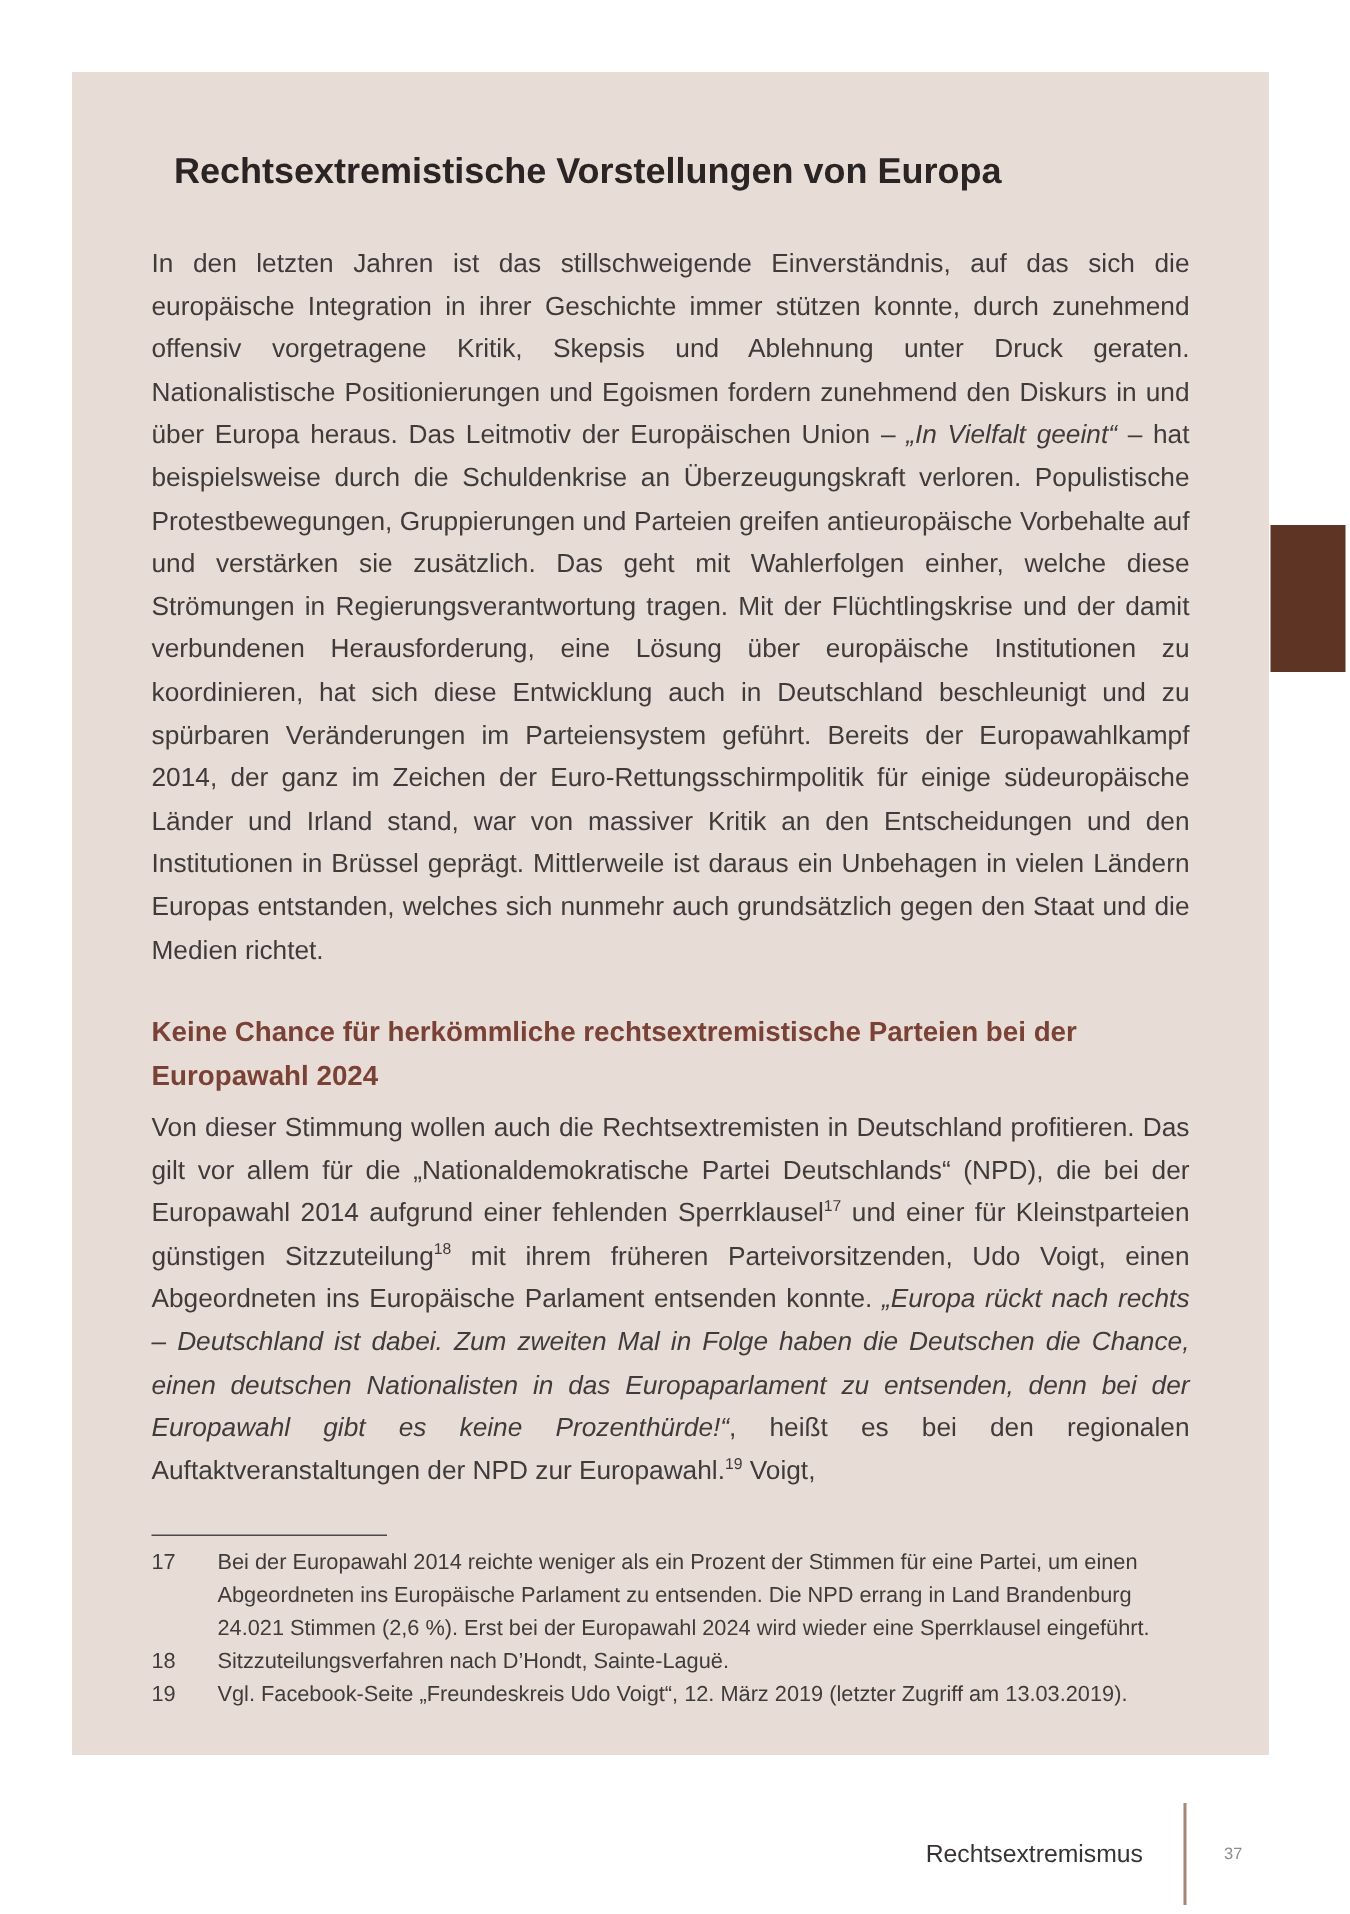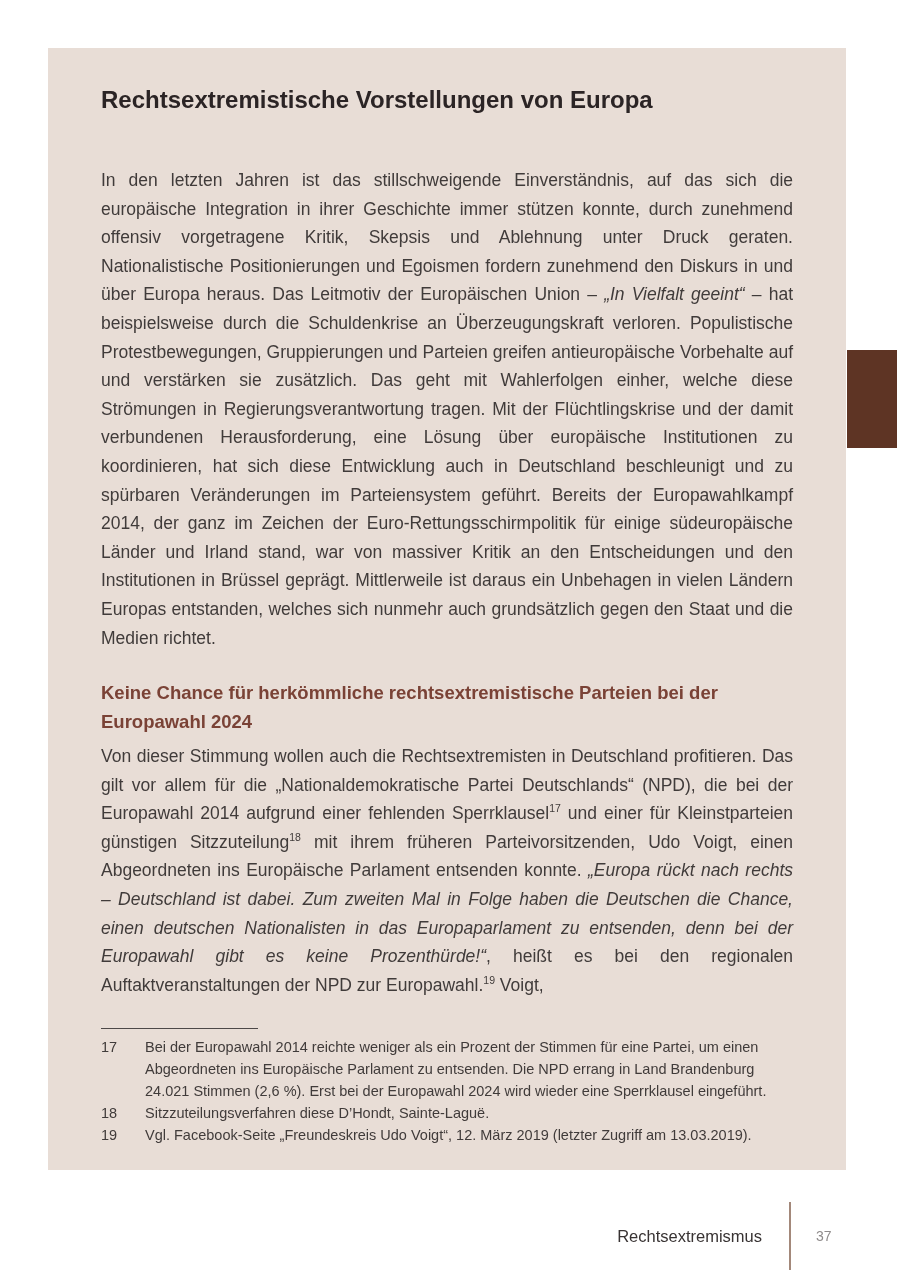--- a/index.html
+++ b/index.html
@@ -38,21 +38,21 @@
   }
 
   .para {
     font-size: 17.5px;
     line-height: 28.6px;
     color: #403b3a;
     text-align: justify;
     hyphens: manual;
     margin: 0;
   }
-  .para.intro { margin-top: 50px; }
+  .para.intro { margin-top: 30px; }
   .para.body2 { margin-top: 6px; }
 
   .it { font-style: italic; }
   sup {
     font-size: 0.6em;
     vertical-align: super;
     line-height: 0;
   }
 
   .subheading {
@@ -108,47 +108,47 @@
     color: #383333;
   }
   .footer-divider {
     width: 2px;
     height: 68px;
     background: #a3887a;
     margin-left: 27px;
     margin-right: 25px;
   }
   .footer-pagenum {
-    font-size: 14px;
+    font-size: 11px;
     color: #8f8b8b;
     min-width: 22px;
   }
 </style>
 </head>
 <body>
 
 <div class="panel">
-  <h1 class="doc-title" style="margin:0;">Rechtsextremistische Vorstellungen von Europa</h1>
+  <h1 class="doc-title" style="margin:15px;">Rechtsextremistische Vorstellungen von Europa</h1>
 
   <p class="para intro"><span>In den letzten Jahren ist das stillschweigende Einverständnis, auf das sich die europäische Integration in ihrer Geschichte immer stützen konnte, durch zuneh­mend offensiv vorgetragene Kritik, Skepsis und Ablehnung unter Druck geraten. Nationalistische Positionierungen und Egoismen fordern zunehmend den Diskurs in und über Europa heraus. Das Leitmotiv der Europäischen Union – </span><span class="it">„In Vielfalt geeint“</span><span> – hat beispielsweise durch die Schuldenkrise an Überzeugungskraft ver­loren. Populistische Protestbewegungen, Gruppierungen und Parteien greifen an­tieuropäische Vorbehalte auf und verstärken sie zusätzlich. Das geht mit Wahler­folgen einher, welche diese Strömungen in Regierungsverantwortung tragen. Mit der Flüchtlingskrise und der damit verbundenen Herausforderung, eine Lösung über europäische Institutionen zu koordinieren, hat sich diese Entwicklung auch in Deutschland beschleunigt und zu spürbaren Veränderungen im Parteiensys­tem geführt. Bereits der Europawahlkampf 2014, der ganz im Zeichen der Euro-Rettungsschirmpolitik für einige südeuropäische Länder und Irland stand, war von massiver Kritik an den Entscheidungen und den Institutionen in Brüssel geprägt. Mittlerweile ist daraus ein Unbehagen in vielen Ländern Europas entstanden, wel­ches sich nunmehr auch grundsätzlich gegen den Staat und die Medien richtet.</span></p>
 
   <div class="subheading">Keine Chance für herkömmliche rechtsextremistische Parteien bei der Europawahl 2024</div>
 
   <p class="para body2"><span>Von dieser Stimmung wollen auch die Rechtsextremisten in Deutschland profitie­ren. Das gilt vor allem für die „Nationaldemokratische Partei Deutschlands“ (NPD), die bei der Europawahl 2014 aufgrund einer fehlenden Sperrklausel</span><sup>17</sup><span> und einer für Kleinstparteien günstigen Sitzzuteilung</span><sup>18</sup><span> mit ihrem früheren Parteivorsitzenden, Udo Voigt, einen Abgeordneten ins Europäische Parlament entsenden konnte. </span><span class="it">„Europa rückt nach rechts – Deutschland ist dabei. Zum zweiten Mal in Folge ha­ben die Deutschen die Chance, einen deutschen Nationalisten in das Europapar­lament zu entsenden, denn bei der Europawahl gibt es keine Prozenthürde!“</span><span>, heißt es bei den regionalen Auftaktveranstaltungen der NPD zur Europawahl.</span><sup>19</sup><span> Voigt,</span></p>
 
   <div class="fn-divider"></div>
 
   <div class="footnotes">
     <div class="fn-row">
       <span class="fn-num">17</span>
       <span class="fn-text">Bei der Europawahl 2014 reichte weniger als ein Prozent der Stimmen für eine Partei, um einen Abgeordneten ins Europäische Parlament zu entsenden. Die NPD errang in Land Brandenburg 24.021 Stimmen (2,6 %). Erst bei der Europawahl 2024 wird wieder eine Sperrklausel eingeführt.</span>
     </div>
     <div class="fn-row">
       <span class="fn-num">18</span>
-      <span class="fn-text">Sitzzuteilungsverfahren diese D’Hondt, Sainte-Laguë.</span>
+      <span class="fn-text">Sitzzuteilungsverfahren nach D’Hondt, Sainte-Laguë.</span>
     </div>
     <div class="fn-row">
       <span class="fn-num">19</span>
       <span class="fn-text">Vgl. Facebook-Seite „Freundeskreis Udo Voigt“, 12. März 2019 (letzter Zugriff am 13.03.2019).</span>
     </div>
   </div>
 </div>
 
 <div class="side-tab"></div>
 

